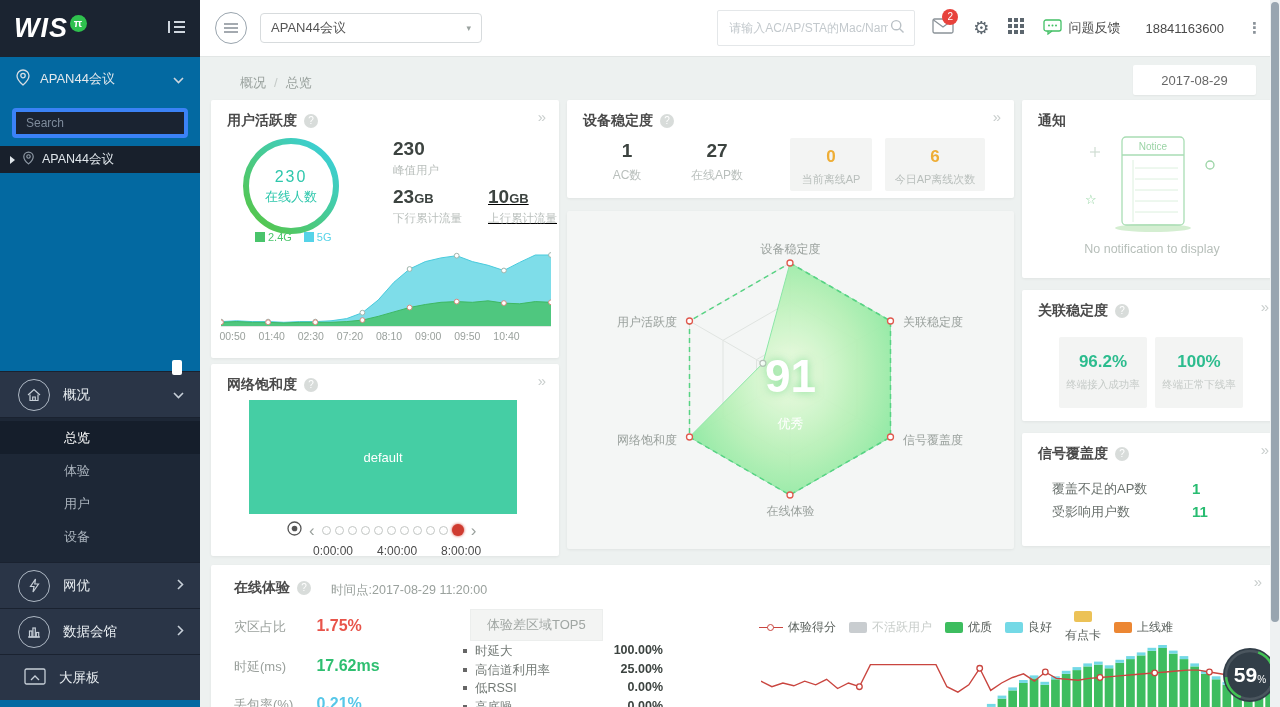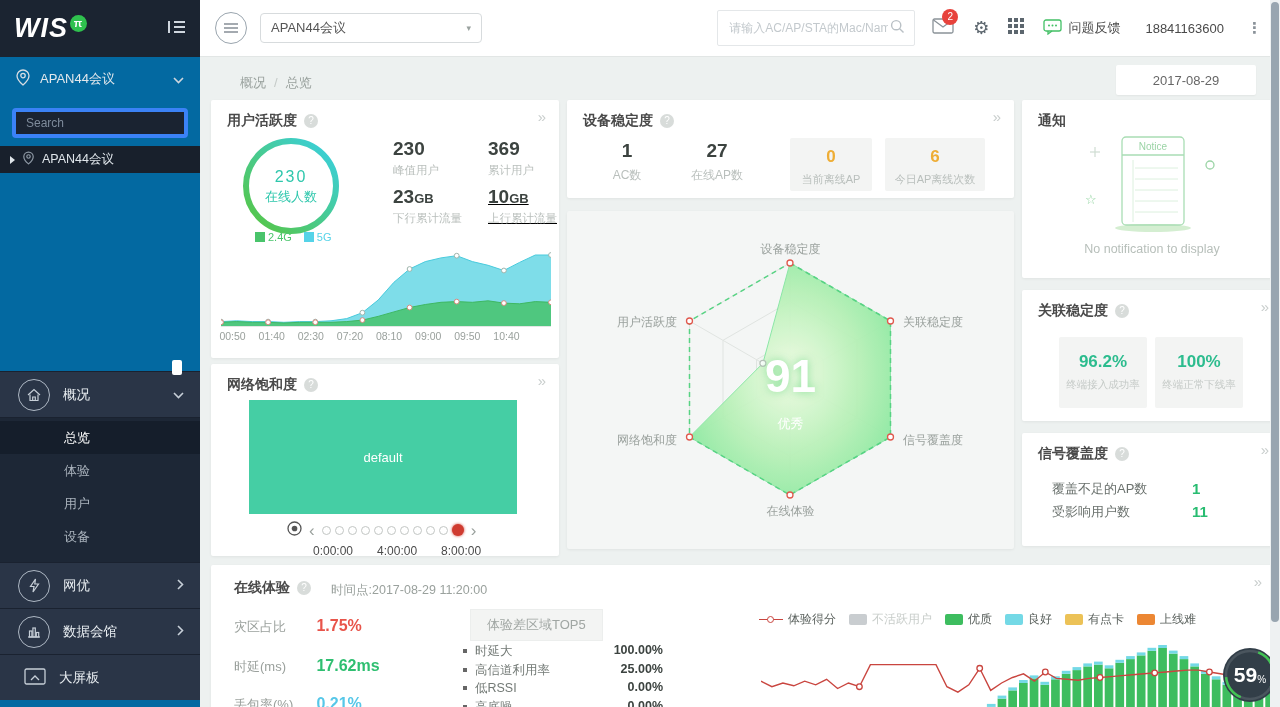--- a/index.html
+++ b/index.html
@@ -47,21 +47,21 @@
   .badge{position:absolute;top:-9px;left:10px;min-width:16px;height:16px;border-radius:8px;background:#e7423c;
     color:#fff;font-size:10px;line-height:16px;text-align:center;}
   .gear-glyph{font-size:18px;color:#5c666e;line-height:1;cursor:pointer;}
   .feedback{display:flex;align-items:center;gap:6px;font-size:13px;color:#4a4a4a;cursor:pointer;}
   .phone{font-size:13px;color:#4a4a4a;margin-left:6px;}
   .kebab{font-size:15px;color:#8a9299;font-weight:bold;margin-left:4px;cursor:pointer;}
   
   .content{position:relative;height:650px;overflow:hidden;background:#edf1f0;}
   .breadcrumb{position:absolute;left:40px;top:17px;font-size:13px;color:#9aa29e;}
   .breadcrumb .sep{margin:0 8px;color:#c4cac7;}
-  .datebox{position:absolute;right:24px;top:8px;width:140px;height:30px;background:#fff;border-radius:2px;
+  .datebox{position:absolute;right:24px;top:8px;width:123px;height:30px;background:#fff;border-radius:2px;
     box-shadow:0 1px 2px rgba(0,0,0,.05);font-size:13px;color:#666;display:flex;align-items:center;
     justify-content:center;cursor:pointer;}
   .card{position:absolute;background:#fff;border-radius:2px;box-shadow:0 1px 3px rgba(0,0,0,.06);}
   .card-title{position:absolute;left:16px;top:12px;font-size:14px;color:#4a4a4a;font-weight:bold;display:flex;align-items:center;}
   .help{display:inline-block;width:14px;height:14px;border-radius:50%;background:#d8dcda;color:#fff;font-size:10px;
     font-weight:normal;text-align:center;line-height:14px;margin-left:7px;cursor:pointer;}
   .expand{position:absolute;right:13px;top:8px;color:#c9cecd;font-size:15px;cursor:pointer;}
   
   .donut-wrap{position:absolute;left:24px;top:30px;width:112px;height:112px;}
   .donut-center{position:absolute;inset:0;display:flex;flex-direction:column;align-items:center;justify-content:center;line-height:1.35;}
@@ -340,24 +340,20 @@
             <circle cx="56" cy="56" r="45" fill="none" stroke="url(#dg)" stroke-width="6"></circle>
           </svg>
           <div class="donut-center" style="color: rgb(46, 199, 172);">
             <span class="dv">230</span>
             <span class="dl">在线人数</span>
           </div>
         </div>
         <div class="ua-stat" style="left:182px;top:38px;">
           <span class="v">230</span><span class="u"></span>
           <div class="l">峰值用户</div>
-        </div>
-        <div class="ua-stat" style="left:277px;top:38px;">
-          <span class="v">369</span><span class="u"></span>
-          <div class="l">累计用户</div>
         </div>
         <div class="ua-stat" style="left:182px;top:86px;">
           <span class="v">23</span><span class="u">GB</span>
           <div class="l">下行累计流量</div>
         </div>
         <div class="ua-stat" style="left:277px;top:86px;text-decoration:underline;">
           <span class="v">10</span><span class="u">GB</span>
           <div class="l">上行累计流量</div>
         </div>
         <div class="ua-legend">
@@ -603,21 +599,21 @@
               <span>不活跃用户</span>
             </span>
           <span style="display:flex;align-items:center;gap:5px;">
               <span class="lg-sw" style="background: rgb(61, 189, 95);"></span>
               <span>优质</span>
             </span>
           <span style="display:flex;align-items:center;gap:5px;">
               <span class="lg-sw" style="background: rgb(116, 217, 230);"></span>
               <span>良好</span>
             </span>
-          <span style="display:flex;align-items:center;gap:5px;">
+          <span style="display:flex;align-items:center;gap:5px;flex-direction:column;">
               <span class="lg-sw" style="background: rgb(236, 194, 87);"></span>
               <span>有点卡</span>
             </span>
           <span style="display:flex;align-items:center;gap:5px;">
               <span class="lg-sw" style="background: rgb(236, 135, 51);"></span>
               <span>上线难</span>
             </span>
         </div>
         <svg id="exp-svg" class="exp-chart" width="514" height="92" viewBox="0 0 514 92">
             <rect x="193.8" y="86.5" width="8.7" height="5.5" fill="#3dbd5f"></rect>

